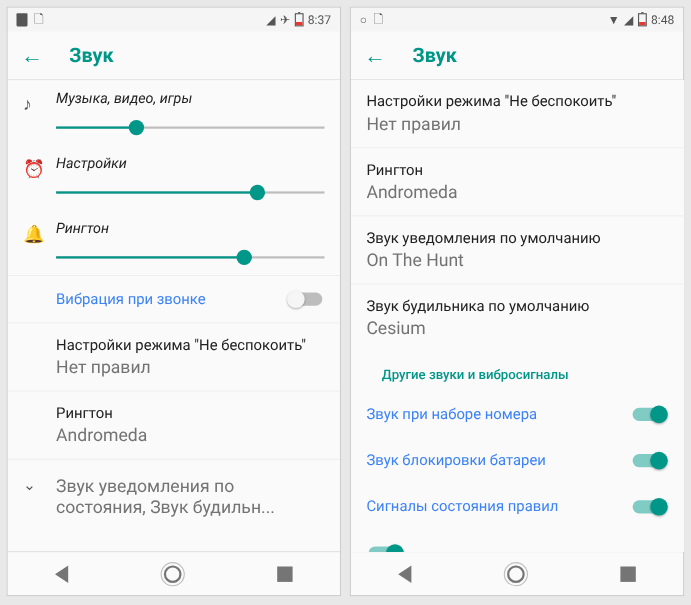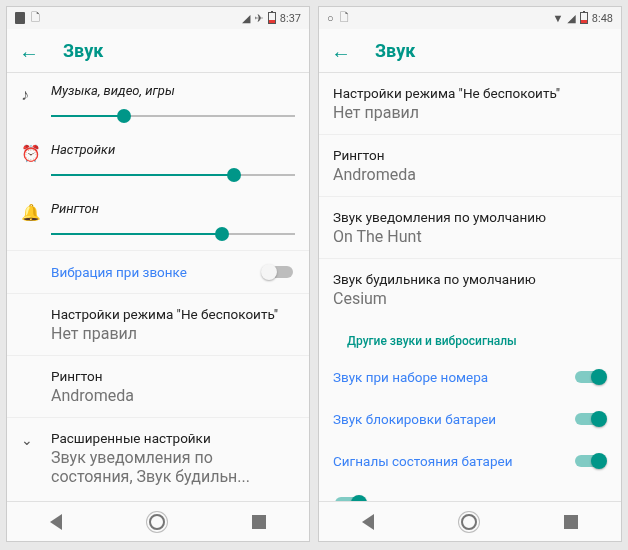--- a/index.html
+++ b/index.html
@@ -272,21 +272,20 @@
     </div>
 
     <div class="setting-row">
       <div class="setting-title">Рингтон</div>
       <div class="setting-sub">Andromeda</div>
     </div>
 
     <div class="expand-row">
       <div class="expand-icon">⌄</div>
       <div style="flex:1">
-        <div class="setting-title">Расширенные настройки</div>
         <div class="setting-sub">Звук уведомления по состояния, Звук будильн...</div>
       </div>
     </div>
 
   </div>
   <div class="nav-bar">
     <div class="nav-tri"></div>
     <div class="nav-circle"></div>
     <div class="nav-square"></div>
   </div>
@@ -341,21 +340,21 @@
         </div>
     </div>
     <div class="toggle-row no-indent" style="border-top:none">
       <div class="toggle-label">Звук блокировки батареи</div>
       <div class="switch on">
           <div class="switch-track"></div>
           <div class="switch-thumb"></div>
         </div>
     </div>
     <div class="toggle-row no-indent" style="border-top:none">
-      <div class="toggle-label">Сигналы состояния батареи</div>
+      <div class="toggle-label">Сигналы состояния правил</div>
       <div class="switch on">
           <div class="switch-track"></div>
           <div class="switch-thumb"></div>
         </div>
     </div>
     <div class="toggle-row no-indent" style="border-top:none">
       <div class="switch on">
           <div class="switch-track"></div>
           <div class="switch-thumb"></div>
         </div>

